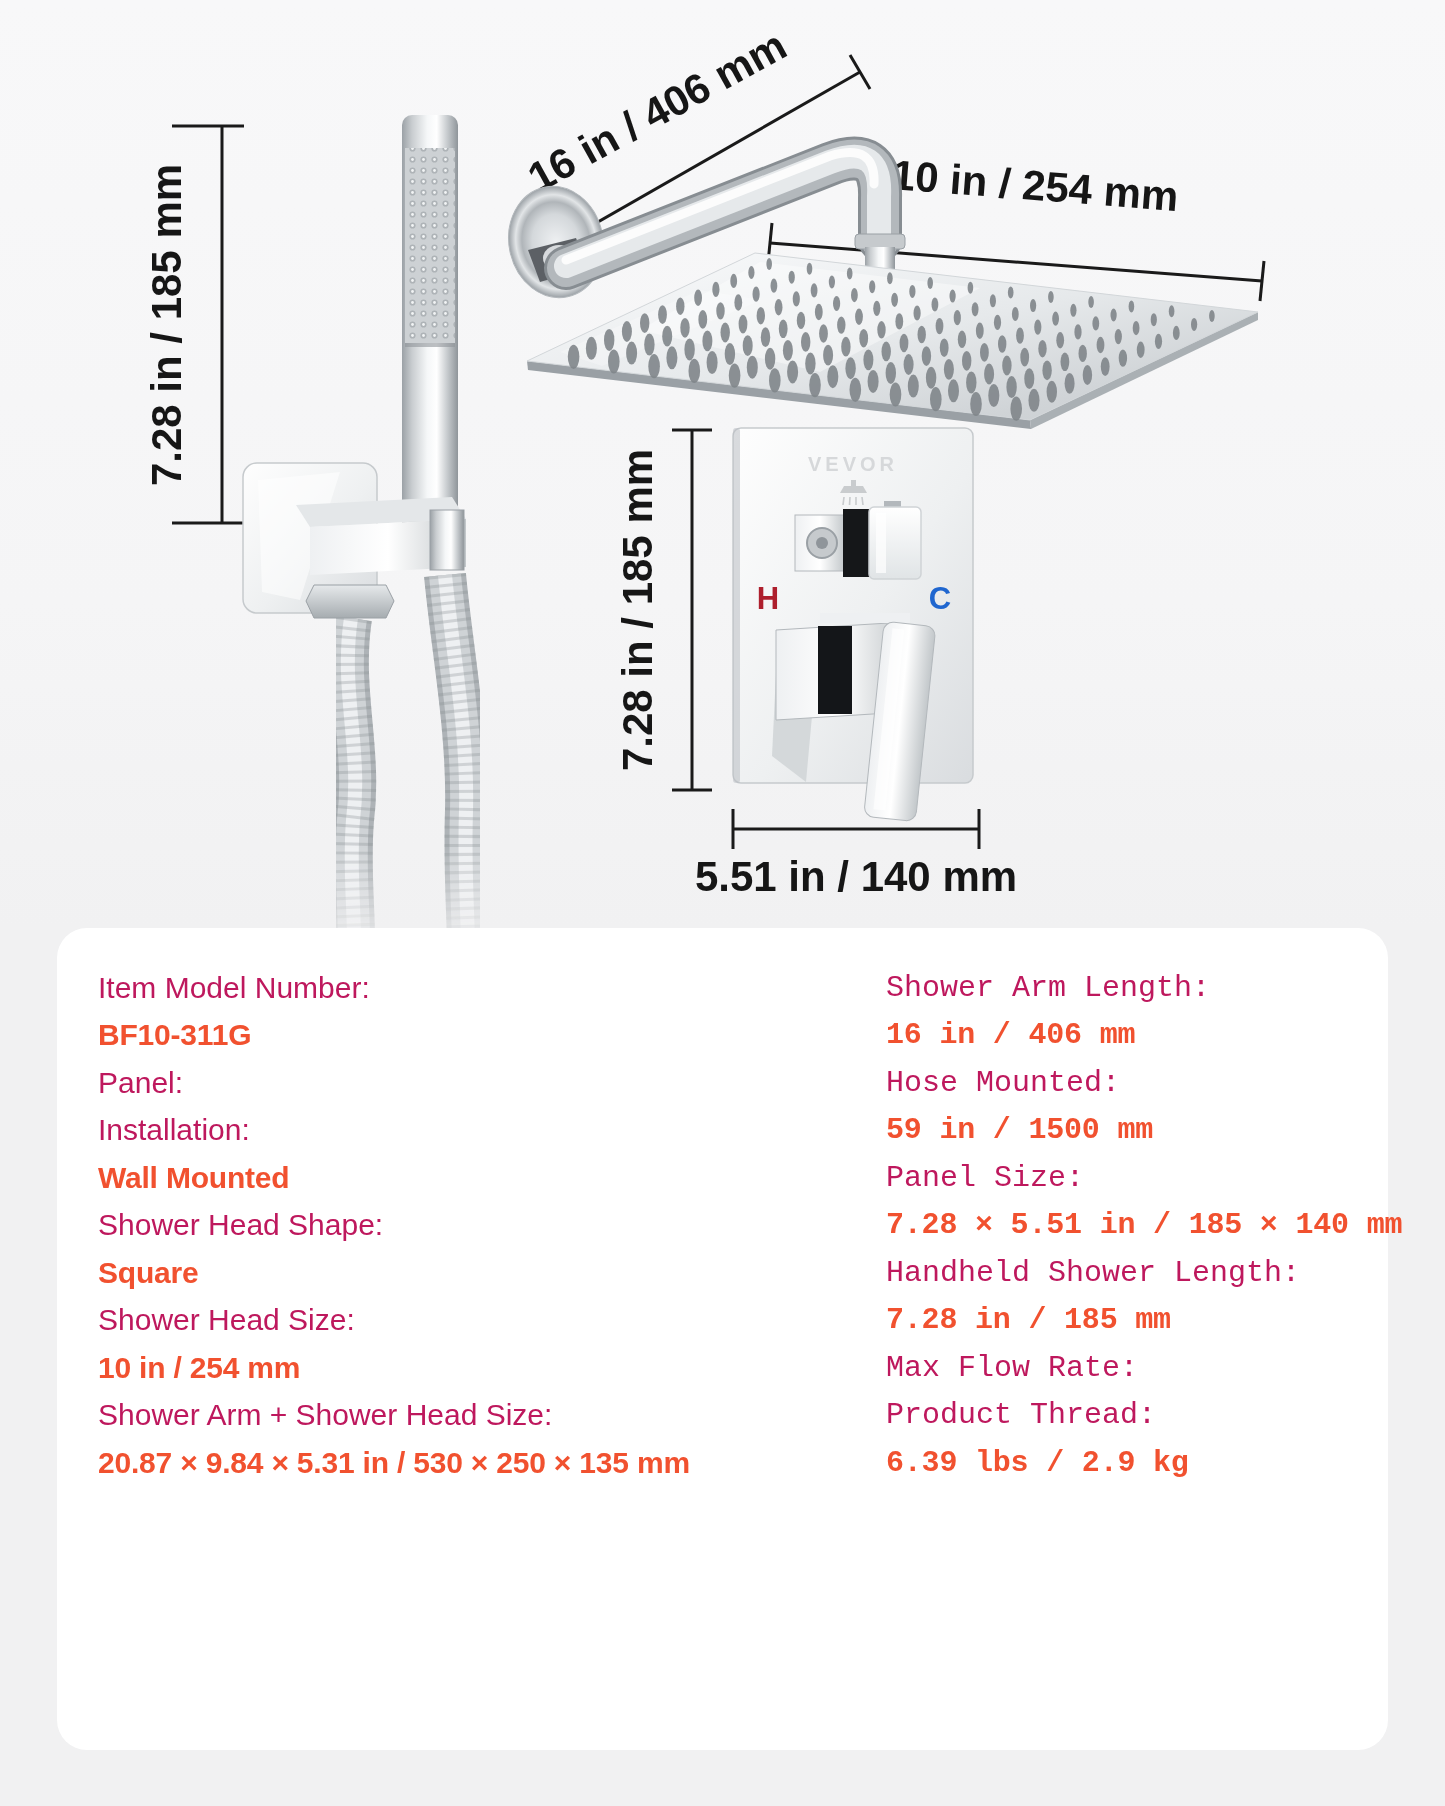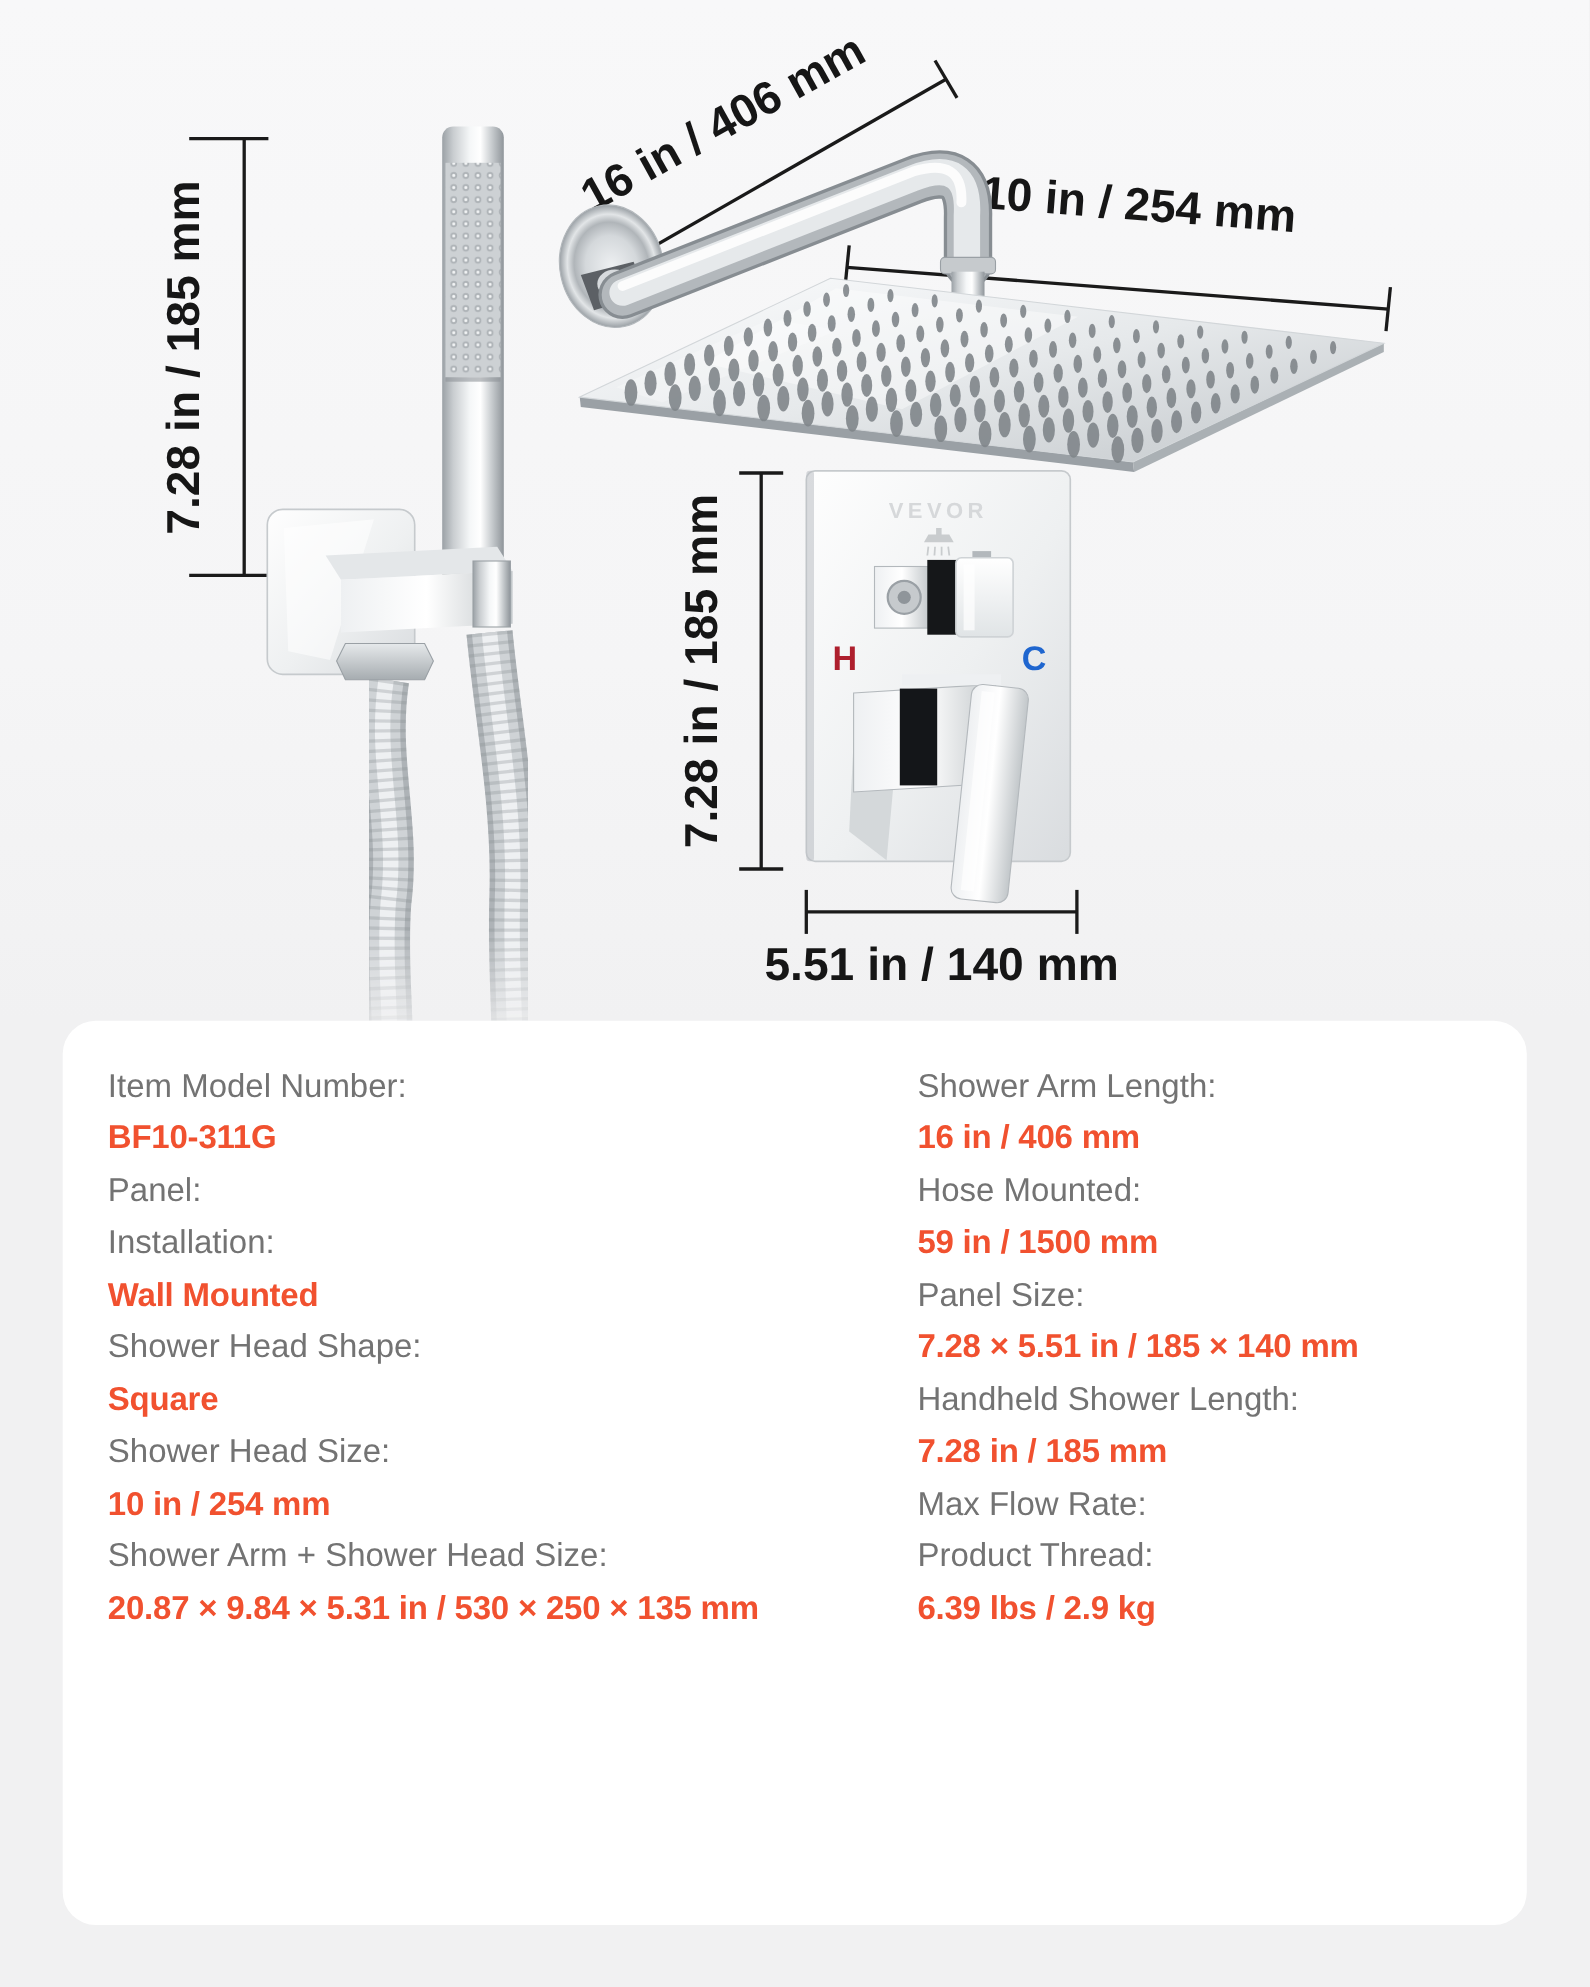--- a/index.html
+++ b/index.html
@@ -5,23 +5,23 @@
   html,body{margin:0;padding:0;width:1445px;height:1806px;background:#f1f1f2;
     font-family:"Liberation Sans",sans-serif;overflow:hidden;}
   #stage{position:relative;width:1445px;height:1806px;}
   .product-area{position:absolute;left:0;top:0;width:1445px;height:928px;
     background:linear-gradient(180deg,#f8f8f9 0%,#f5f5f6 65%,#f1f1f2 100%);}
   .product-area svg{position:absolute;left:0;top:0;}
   .spec-card{position:absolute;left:57px;top:928px;width:1331px;height:822px;
     background:#ffffff;border-radius:30px;}
   .spec-col{position:absolute;top:36px;}
   .spec-col.left{left:41px;width:700px;}
-  .spec-col.right{left:777px;width:520px;}
+  .spec-col.right{left:829px;width:520px;font-family:Liberation Mono, monospace;}
   .spec-line{height:47.5px;display:flex;align-items:center;font-size:30px;white-space:nowrap;}
-  .spec-label{color:#737373;font-weight:400;}
+  .spec-label{color:#be185d;font-weight:400;}
   .spec-value{color:var(--accent,#f1512f);font-weight:700;letter-spacing:-0.2px;}
   text{font-family:"Liberation Sans",sans-serif;}
   .dim-text{font-size:42px;font-weight:700;fill:#161616;}
   .dim-stroke{stroke:#1a1a1a;stroke-width:3px;fill:none;}
 </style>
 </head>
 <body>
 
 <div id="stage">
 

